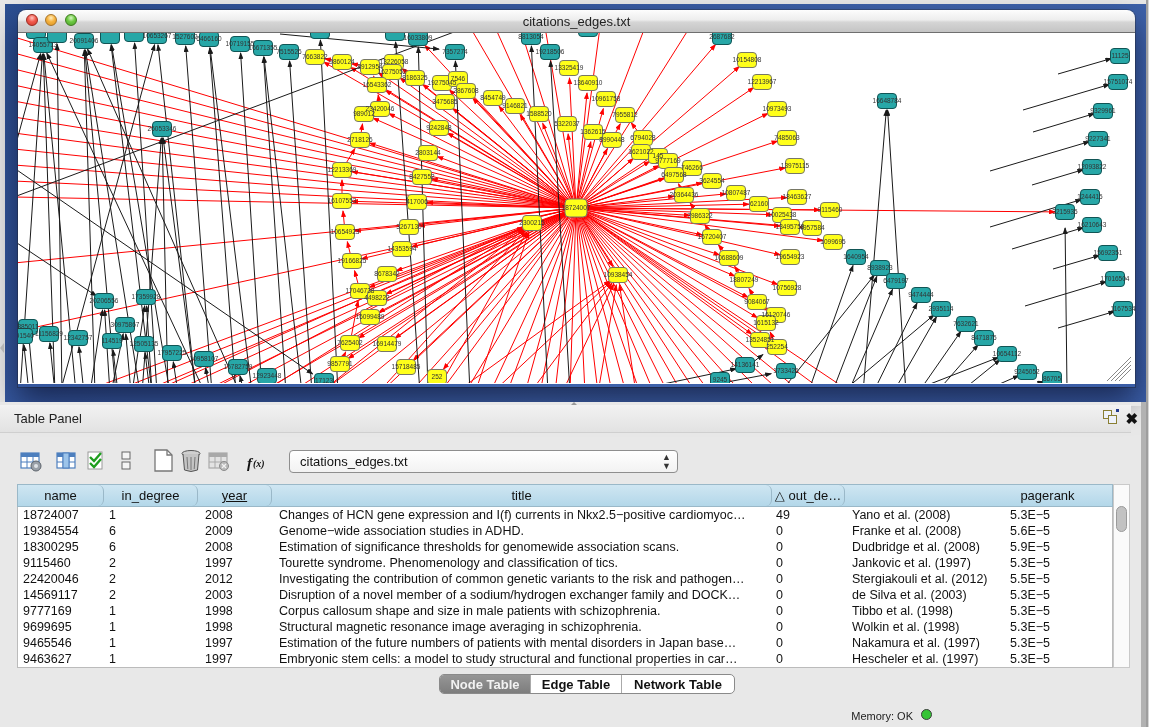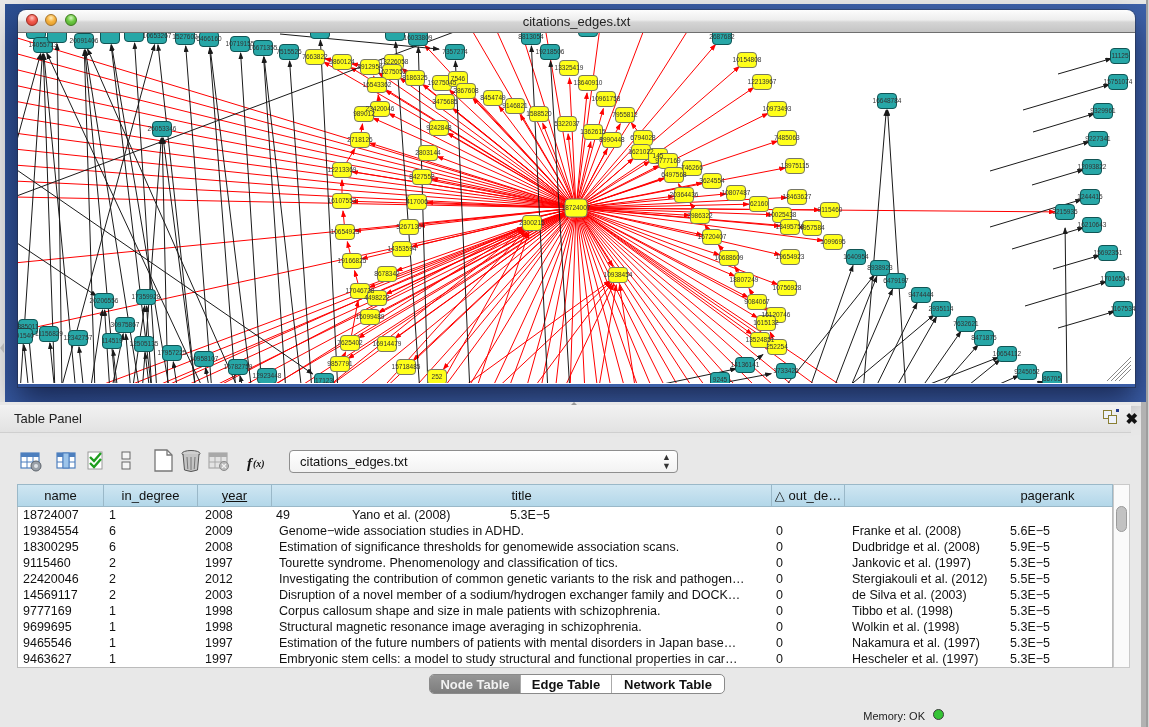--- a/index.html
+++ b/index.html
@@ -28,47 +28,47 @@
 #tp-head { position:absolute; left:0; top:405px; width:1131px; height:28px;
   background:linear-gradient(180deg,#f2f2f2,#e2e2e2); border-bottom:1px solid #cfcfcf;}
 #tp-head .lbl { position:absolute; left:14px; top:6px; font-size:13px; color:#222; }
 #toolbar { position:absolute; left:0; top:433px; width:1149px; height:50px; }
 #combo { position:absolute; left:289px; top:450px; width:389px; height:23px;
   background:linear-gradient(180deg,#fff,#f2f2f2); border:1px solid #8e8e8e; border-radius:4px;
   font-size:13px; color:#111; line-height:21px; padding-left:10px; }
 #combo .arrows { position:absolute; right:6px; top:2px; font-size:9px; color:#333; line-height:9px; text-align:center;}
 #thead { position:absolute; left:17px; top:484px; width:1096px; height:23px; display:flex;
   background:linear-gradient(180deg,#cfe6f2,#b3d7e9); border:1px solid #9ab8c8; font-size:13px; color:#111; }
-#thead div { border-right:1px solid #9ab8c8; display:flex; align-items:center; justify-content:center; height:100%; }
+#thead div { border-right:1px solid #9ab8c8; display:flex; align-items:center; justify-content:center; height:100%;border-radius:6px; }
 #tbody { position:absolute; left:17px; top:507px; width:1096px; height:161px; background:#fff;
   border-left:1px solid #bbb; border-right:1px solid #bbb; border-bottom:1px solid #bbb; overflow:hidden;
   font-size:12.5px; color:#111; }
 .tr { display:flex; height:16px; line-height:16px; white-space:nowrap; }
 .c0 { width:86px; padding-left:5px; }
 .c1 { width:94px; padding-left:5px; }
 .c2 { width:74px; padding-left:7px; }
 .c3 { width:500px; padding-left:7px; overflow:hidden; }
 .c4 { width:73px; padding-left:4px; }
 .c5 { width:156px; padding-left:7px; }
 .c6 { width:93px; padding-left:9px; }
 #vscroll { position:absolute; left:1113px; top:484px; width:17px; height:184px;
   background:#fafafa; border:1px solid #c9c9c9; }
 #vthumb { position:absolute; left:2px; top:21px; width:11px; height:26px; background:#c2c2c2;
   border:1px solid #9a9a9a; border-radius:6px; }
-#tabs { position:absolute; left:429px; top:674px; height:20px; display:flex;
+#tabs { position:absolute; left:439px; top:674px; height:20px; display:flex;
   border:1px solid #8a8a8a; border-radius:5px; overflow:hidden; background:#fff;
   font-size:13px; font-weight:bold; }
 #tabs div { line-height:19px; text-align:center; }
 #tab1 { width:90px; }
 #tab2 { width:92px; }
 #tab3 { width:112px; }
 #tab1 { background:linear-gradient(180deg,#969696,#7d7d7d); color:#f2f2f2; }
 #tab2 { color:#111; border-left:1px solid #aaa; border-right:1px solid #aaa;}
 #tab3 { color:#111; }
-#status { position:absolute; left:12px; top:702px; width:949px; height:25px; }
+#status { position:absolute; left:0; top:702px; width:949px; height:25px; }
 #mem { position:absolute; right:36px; top:8px; font-size:11px; color:#222; }
 #memdot { position:absolute; right:17px; top:7px; width:11px; height:11px; border-radius:50%;
   background:#35c435; border:1.5px solid #3c3c3c; }
 #rstrip1 { position:absolute; left:1141px; top:402px; width:6px; height:325px; background:#b2b2b2; }
 #rstrip2 { position:absolute; left:1146px; top:0; width:2px; height:727px; background:#9e9e9e; }
 #rstrip3 { position:absolute; left:1148px; top:0; width:1px; height:727px; background:#d6d6d6; }
 #tpicons { position:absolute; left:1103px; top:409px; width:20px; height:18px;}
 .olive { position:absolute; border:1.5px solid #8a7f33; background:#eef2fb; }
 #xicon { position:absolute; right:11px; top:410px; font-size:15px; font-weight:bold; color:#111; }
 </style></head>
@@ -699,20 +699,21 @@
     <div style="width:500px;">title</div>
     <div style="width:73px;">△ out_de…</div>
     <div style="width:156px;margin-top:44px;">short</div>
     <div style="width:93px;border-right:none;">pagerank</div>
   </div>
   <div id="tbody">
 <div class="tr">
         <div class="c0">18724007</div>
         <div class="c1">1</div>
         <div class="c2">2008</div>
+        <div class="c3">Changes of HCN gene expression and I(f) currents in Nkx2.5−positive cardiomyoc…</div>
         <div class="c4">49</div>
         <div class="c5">Yano et al. (2008)</div>
         <div class="c6">5.3E−5</div>
       </div>
 <div class="tr">
         <div class="c0">19384554</div>
         <div class="c1">6</div>
         <div class="c2">2009</div>
         <div class="c3">Genome−wide association studies in ADHD.</div>
         <div class="c4">0</div>

